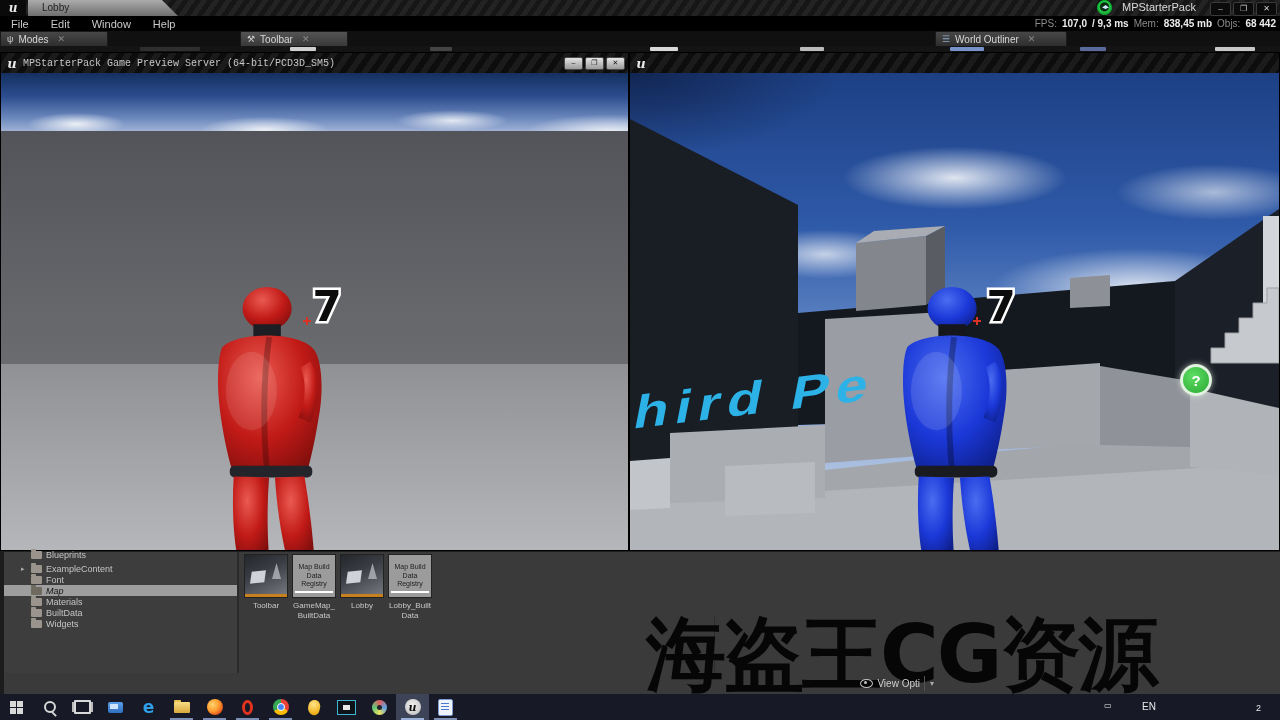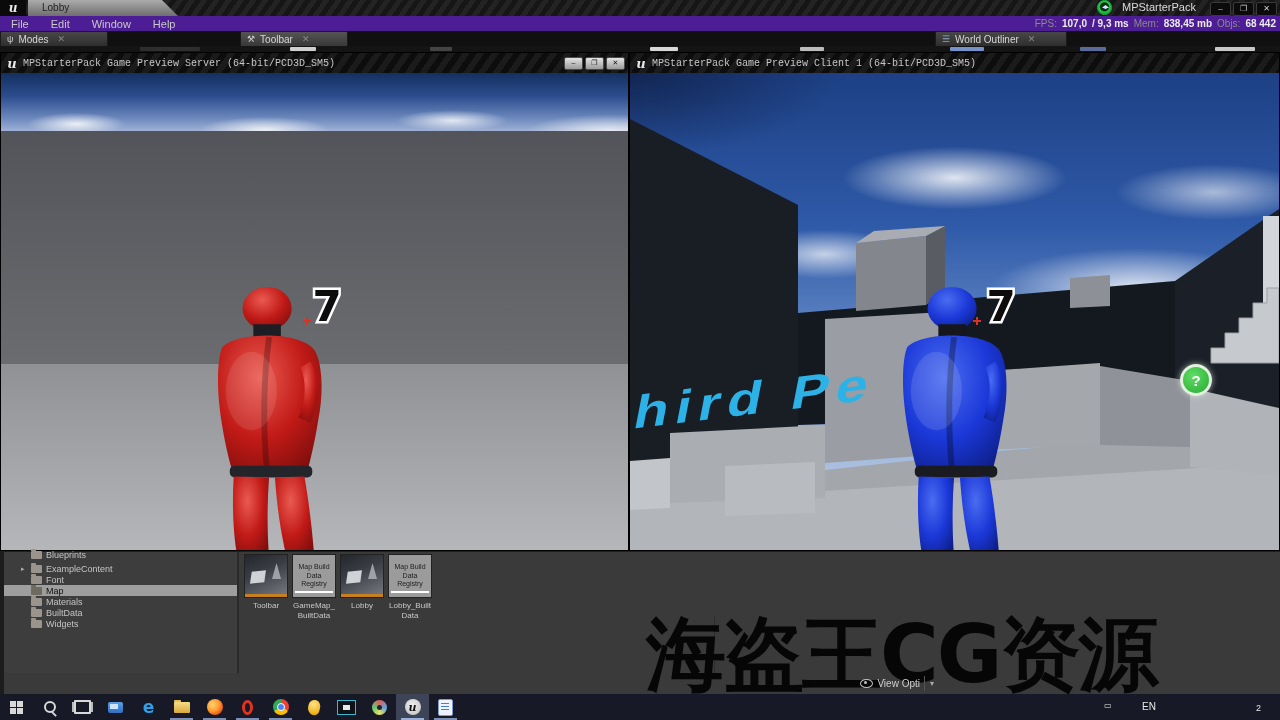--- a/index.html
+++ b/index.html
@@ -20,21 +20,21 @@
   #app-ico{left:1097px;top:0;width:17px;height:16px;}
   #app-ico .ring{width:15px;height:15px;border-radius:50%;background:radial-gradient(circle at 50% 45%,#0a2a12 0 40%,#2bd24b 55%,#0f4d1e 90%);
     border:1px solid #0c3;box-sizing:border-box;position:relative;}
   #app-ico .cap{position:absolute;left:4px;top:4px;width:7px;height:4px;background:#cfe8ff;
     clip-path:polygon(50% 0,100% 60%,50% 100%,0 60%);}
   #app-title{left:1122px;top:1px;font-size:11px;color:#dadada;}
   .winctl{display:flex;gap:2px;}
   #top-controls{right:3px;top:2px;}
   .ctl-dark{width:19px;height:12px;background:#0b0b0b;border:1px solid #3a3a3a;color:#cfcfcf;
     font-size:8px;line-height:11px;text-align:center;border-radius:2px;}
-  #menubar{left:0;top:16px;width:1280px;height:15px;background:#4c1d95;border-bottom:1px solid #000;
+  #menubar{left:0;top:16px;width:1280px;height:15px;background:#000000;border-bottom:1px solid #000;
     display:flex;align-items:center;font-size:11px;color:#c9c9c9;}
   .menu-item{padding:0 11px;}
   #stats{position:absolute;right:4px;top:0;height:15px;display:flex;align-items:center;font-size:10px;gap:5px;}
   .st-l{color:#8b8b8b;} .st-v{color:#ececec;font-weight:bold;}
   #tabrow{left:0;top:31px;width:1280px;height:15px;background:#101010;}
   .ptab{position:absolute;top:0;height:15px;background:linear-gradient(#474747,#2e2e2e);
     border:1px solid #1a1a1a;border-bottom:none;box-sizing:border-box;display:flex;align-items:center;
     font-size:10px;color:#d8d8d8;padding:0 6px;gap:5px;border-radius:2px 2px 0 0;}
   .ptab .ico{font-size:9px;color:#cfcfcf;}
   .ptab .x{color:#888;font-size:9px;margin-left:4px;}
@@ -82,21 +82,21 @@
   #pickup{left:550px;top:291px;width:26px;height:26px;border-radius:50%;
     background:radial-gradient(circle at 40% 35%,#5ede63,#2aa834);border:3px solid #e2f2e0;
     box-shadow:0 0 6px rgba(240,255,240,.6);display:flex;align-items:center;justify-content:center;
     color:#fff;font-weight:bold;font-size:15px;}
 
   
   #browser{left:4px;top:551px;width:1280px;height:143px;background:#3a3a3a;border-top:1px solid #1f1f1f;}
   #folders{left:0;top:0;width:235px;height:121px;background:#3d3d3d;border-right:2px solid #2a2a2a;box-sizing:border-box;}
   .frow{position:absolute;left:0;width:233px;height:11px;display:flex;align-items:center;
     padding-left:27px;box-sizing:border-box;font-size:9px;color:#c4c4c4;gap:4px;}
-  .frow.sel{background:#9e9e9e;color:#101010;}
+  .frow.sel{background:#9e9e9e;color:#101010;font-style:italic;}
   .fico{width:11px;height:8px;background:#9a948c;border-radius:1px;position:relative;flex:none;}
   .fico::before{content:"";position:absolute;top:-2px;left:0;width:5px;height:2px;background:#9a948c;border-radius:1px 1px 0 0;}
   .frow.sel .fico,.frow.sel .fico::before{background:#6e6a60;}
   .exp{position:absolute;left:17px;font-size:7px;color:#aaa;}
   .tile{position:absolute;top:2px;width:48px;text-align:center;}
   .thumb{width:44px;height:44px;margin:0 auto;position:relative;border:1px solid #222;box-sizing:border-box;}
   .thumb.level{background:linear-gradient(155deg,#23262b 0%,#3a3e44 40%,#787c82 100%);}
   .thumb.level::before{content:"";position:absolute;left:6px;top:16px;width:14px;height:12px;
     background:#cfd2d6;transform:skewX(-14deg) rotate(-6deg);}
   .thumb.level::after{content:"";position:absolute;right:6px;top:8px;width:9px;height:16px;
@@ -260,21 +260,20 @@
             <text x="23" y="40" font-size="42" font-weight="bold" text-anchor="middle" fill="#0c0c0c" stroke="#ffffff" stroke-width="5" paint-order="stroke">7</text>
           </svg>
       </div>
       <div class="abs cross" style="left:302px;top:244px;"></div>
     </div>
   </div>
 
   <div class="pwin" id="client-win">
     <div class="pw-title pw-stripes">
       <span class="ue-logo">u</span>
-      <span class="t">MPStarterPack Game Preview Client 1 (64-bit/PCD3D_SM5)</span>
     </div>
     <div class="vp">
       <div class="abs" id="cl-sky"></div>
 
       <svg class="abs" style="left:0;top:0;" width="649" height="479" viewBox="0 0 649 479">
         <polygon points="0,46 168,132 168,430 0,430" fill="#191d24"></polygon>
         <polygon points="168,240 545,208 545,340 168,352" fill="#14181f"></polygon>
         <polygon points="545,208 649,136 649,335 545,340" fill="#1b1f27"></polygon>
         <rect x="633" y="143" width="16" height="120" fill="#d2d5d9"></rect>
         <path d="M581,290 L581,275 L595,275 L595,260 L609,260 L609,245 L623,245 L623,230 L637,230 L637,215 L649,215 L649,290 Z" fill="#c6c9cd" stroke="#9da0a5" stroke-width="1"></path>

